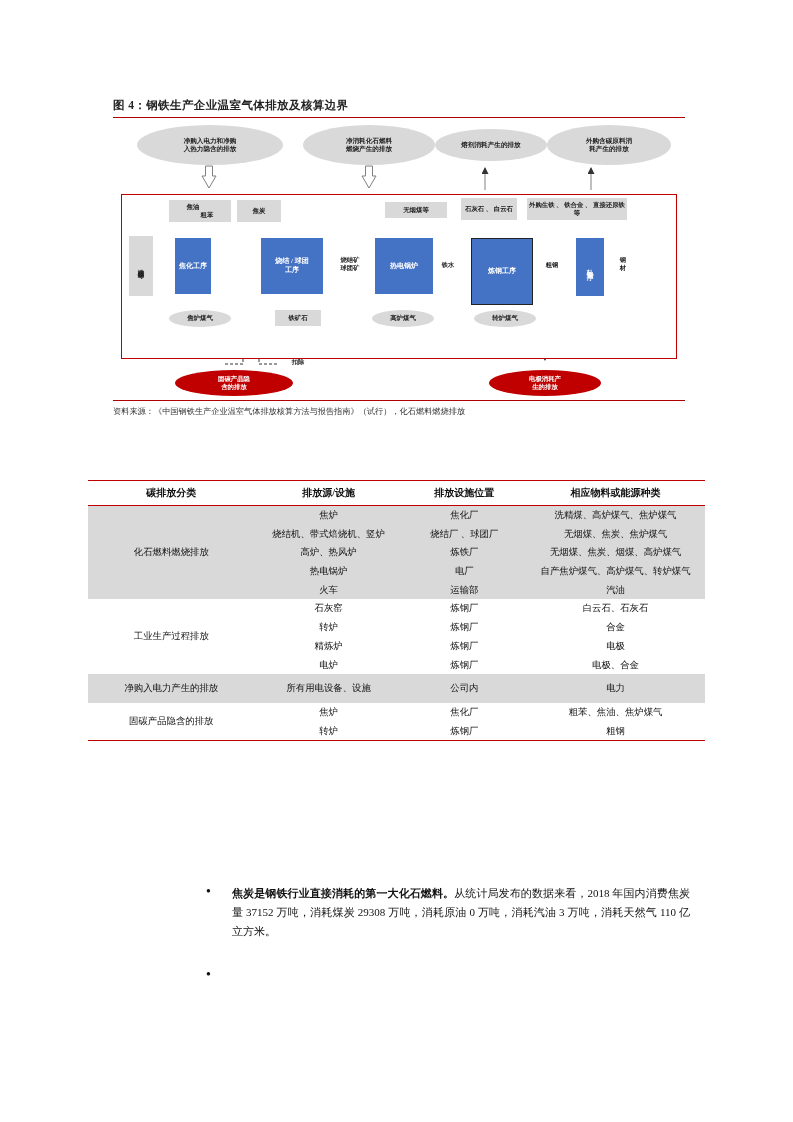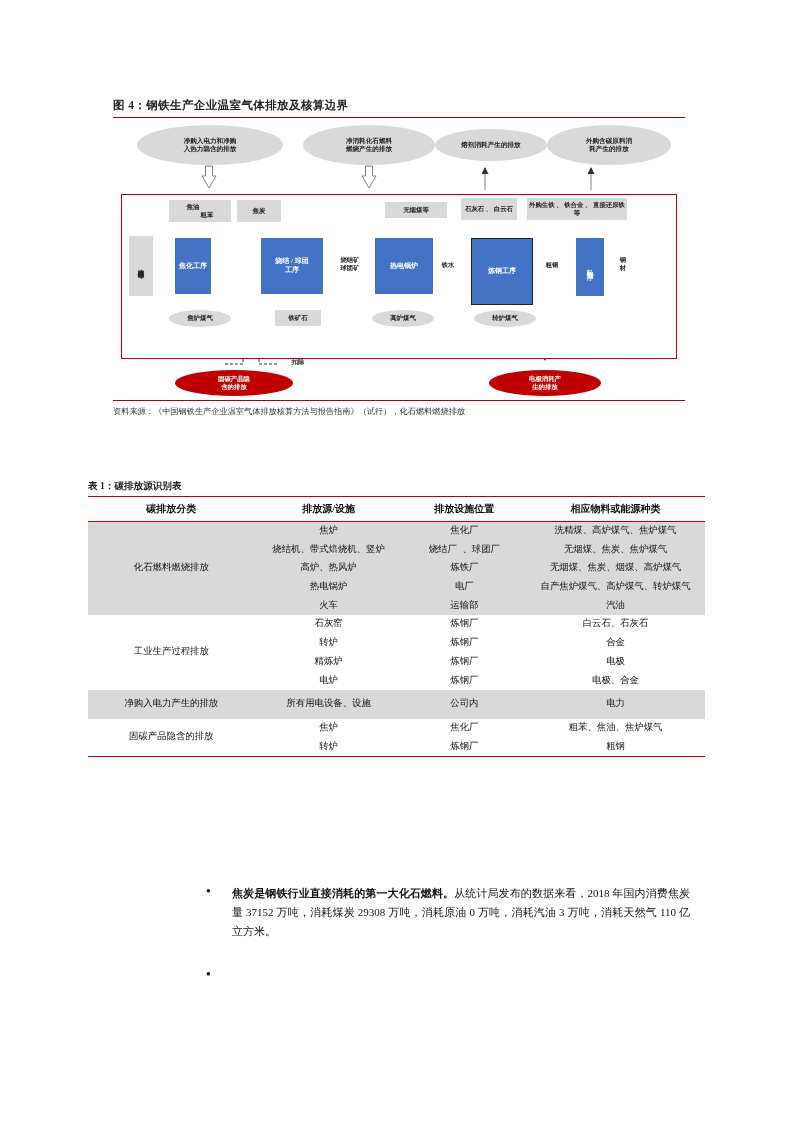--- a/index.html
+++ b/index.html
@@ -104,21 +104,21 @@
   table.src-tbl th {
     font-size:10px; font-weight:700; color:#111;
     padding:5px 2px; text-align:center;
     border-bottom: 1.4px solid #c00000;
     font-family:"Liberation Serif", serif;
   }
   table.src-tbl thead tr.topline th { border-top: 1.4px solid #c00000; }
   table.src-tbl td {
     font-size:9.4px; color:#111; text-align:center;
     padding:3px 3px; vertical-align:middle;
-    font-family:Liberation Mono, monospace;
+    font-family:Liberation Serif, serif;
     line-height:1.35;
   }
   tr.band td { background:#d9d9d9; }
   tr.plain td { background:#ffffff; }
   td.cat { text-align:center; }
   .tbl-bottom { border-top:1.6px solid #c00000; margin-top:0; }
   .tbl-src { font-size:8.2px; color:#333; padding-top:5px; }
 
   
   .body-wrap { position:absolute; left:198px; top:872px; width:492px; }
@@ -349,21 +349,20 @@
         <span style="display:block;">生的排放</span>
       </div>
     </div>
   </div>
 
   <div class="rule-thin"></div>
   <div class="fig-src">资料来源：《中国钢铁生产企业温室气体排放核算方法与报告指南》（试行），化石燃料燃烧排放</div>
 </div>
 
 <div class="tbl-wrap">
-  <div class="tbl-title">表 1：碳排放源识别表</div>
   <table class="src-tbl">
     <colgroup>
       <col style="width:27%">
         <col style="width:24%">
         <col style="width:20%">
         <col style="width:29%">
     </colgroup>
     <thead>
       <tr class="topline">
         <th>碳排放分类</th>

